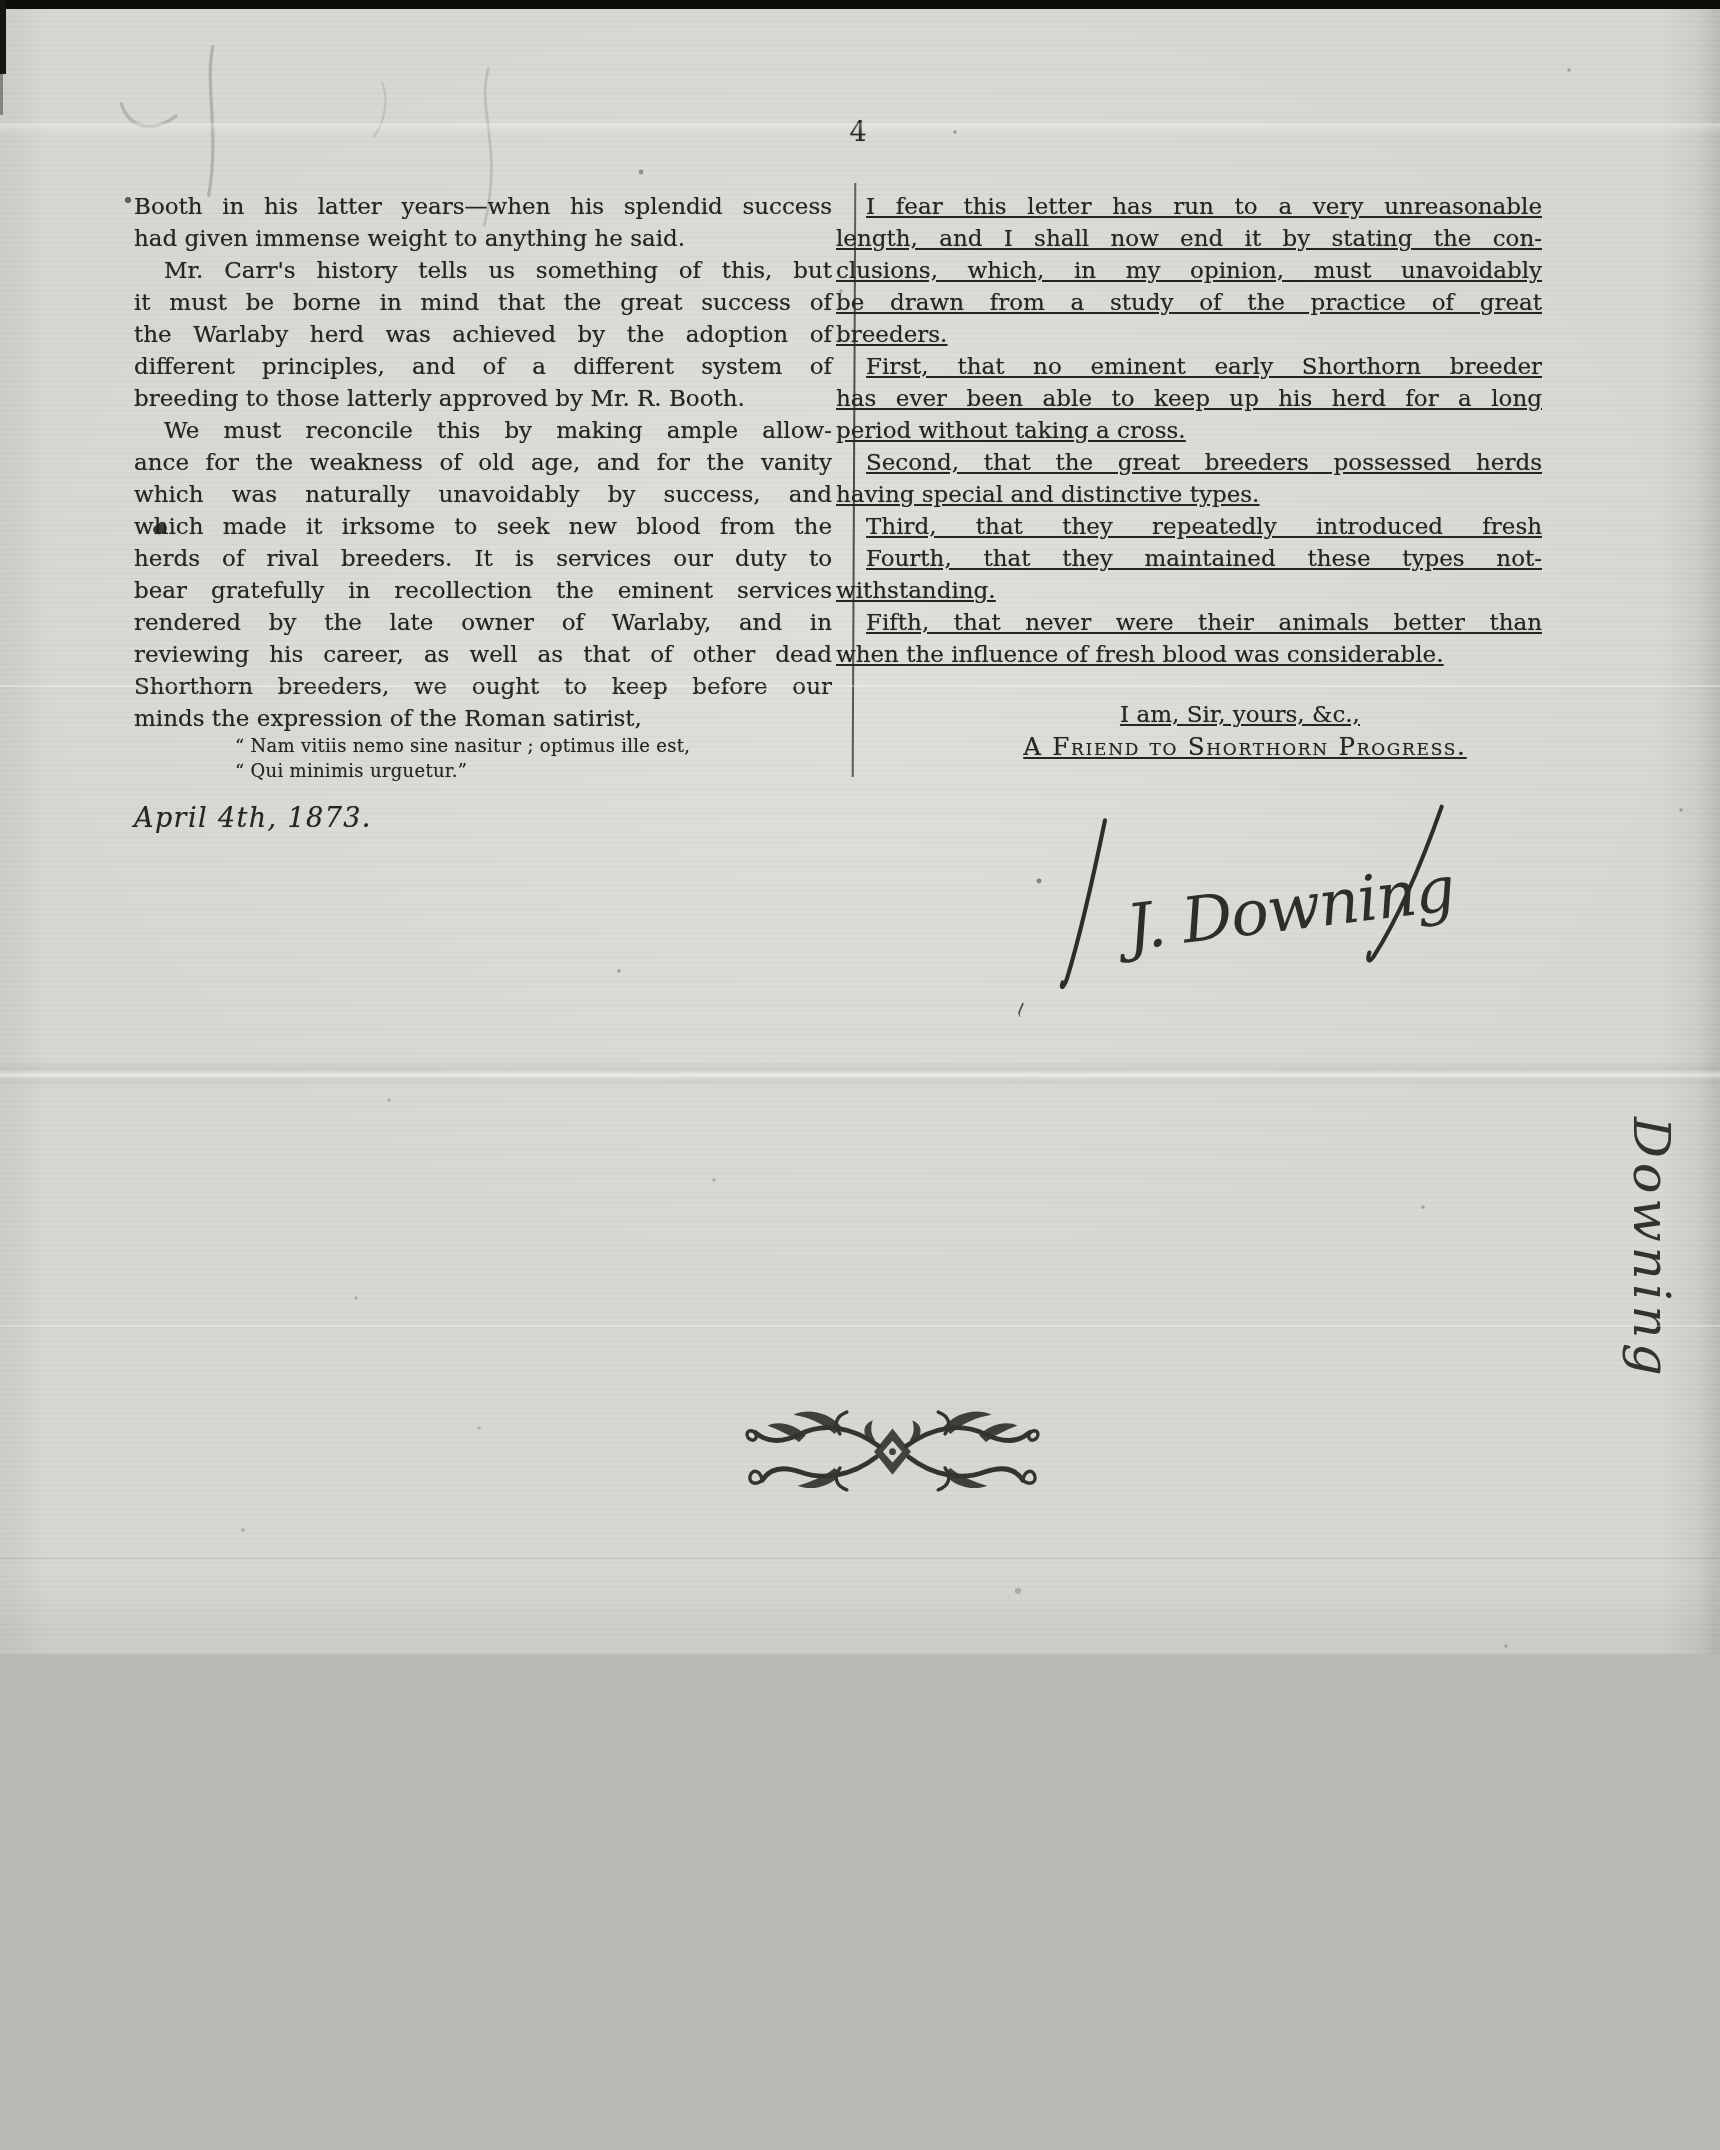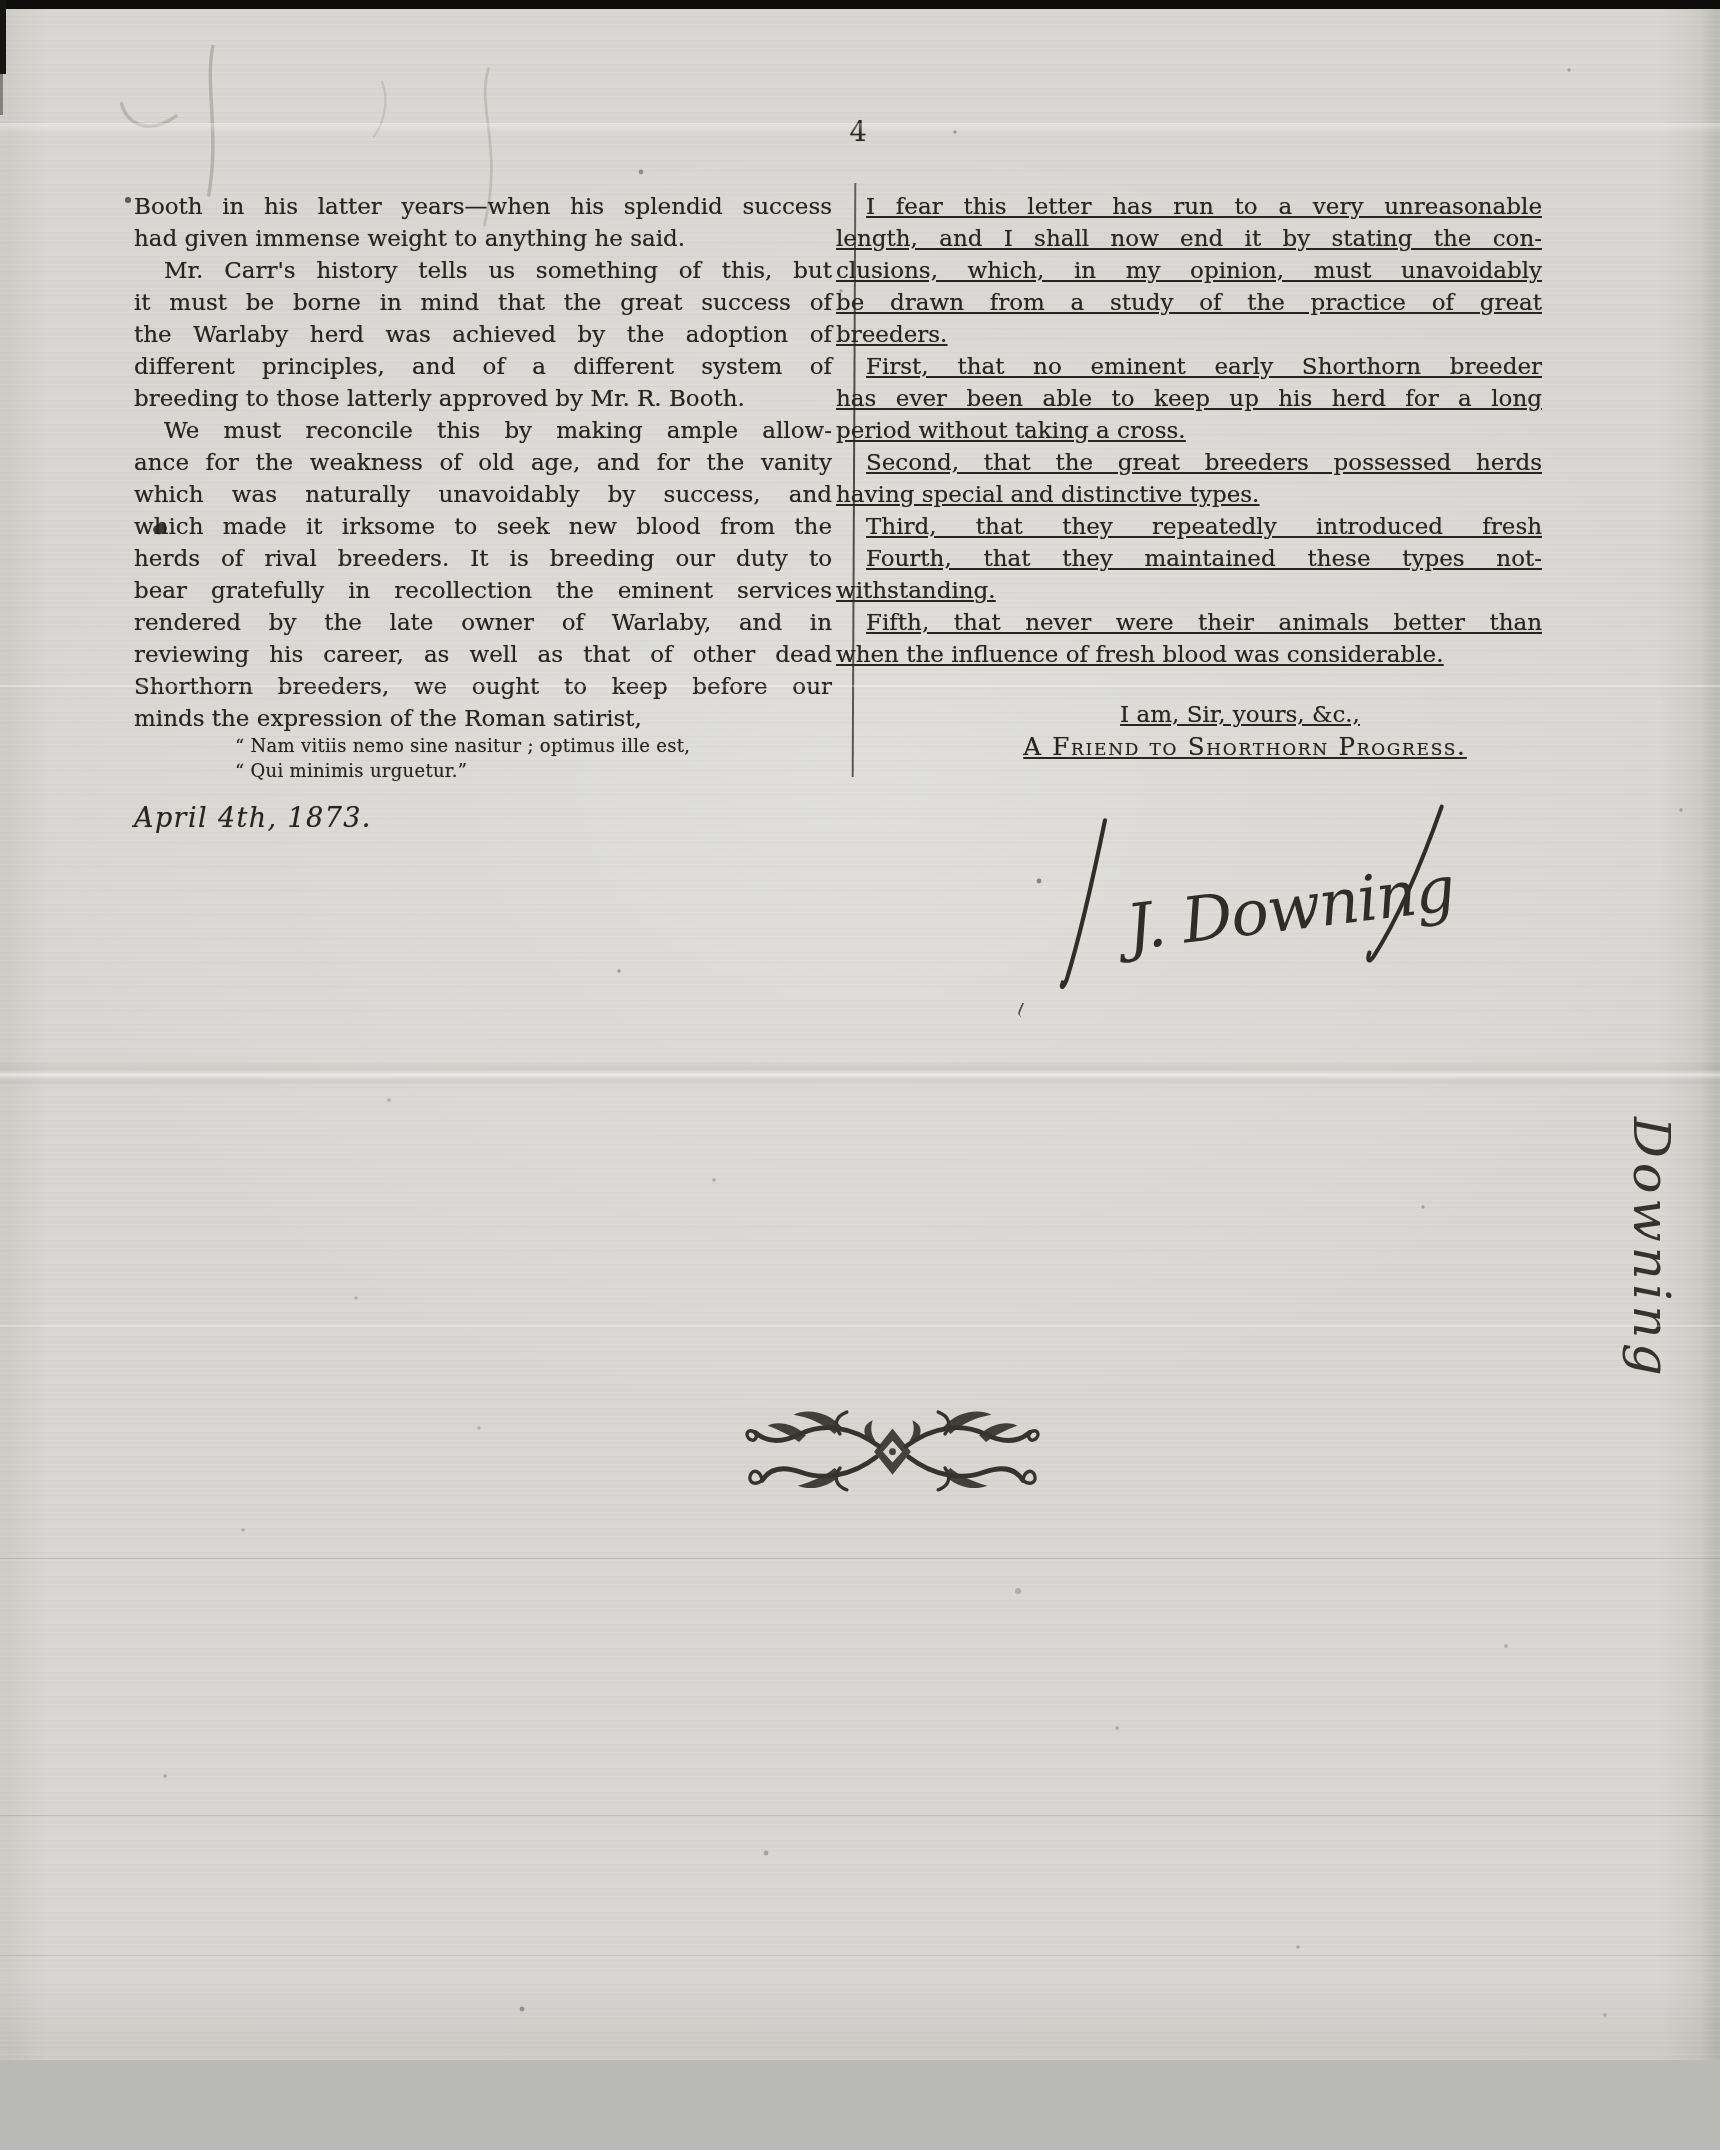--- a/index.html
+++ b/index.html
@@ -1,17 +1,17 @@
 <!DOCTYPE html>
 <html style="font-size:11px"><head>
 <meta charset="utf-8">
 <style>
   html,body{margin:0;padding:0;background:#b9b9b5;}
   .scan{
-    position:relative;width:1721px;height:2060px;overflow:hidden;
+    position:relative;width:1721px;height:1654px;overflow:hidden;
     background-color:#d7d6d2;
     background-image:
       repeating-linear-gradient(180deg, rgba(255,255,255,.07) 0 0.7px, rgba(0,0,0,0) 0.7px 2px, rgba(70,70,64,.03) 2px 2.7px, rgba(0,0,0,0) 2.7px 4.8px),
       radial-gradient(ellipse 1229px 956px at 50% 38%, rgba(255,255,255,.20), rgba(0,0,0,0) 70%),
       linear-gradient(90deg, rgba(120,120,112,.10) 0 9.6px, rgba(0,0,0,0) 48px),
       linear-gradient(270deg, rgba(95,95,88,.22) 0 5.5px, rgba(120,120,112,.12) 20.5px, rgba(0,0,0,0) 61px),
       linear-gradient(0deg, rgba(110,110,102,.10) 0 20.5px, rgba(0,0,0,0) 82px);
     font-family:"DejaVu Serif","Liberation Serif",serif;
     color:#26251f;
   }
@@ -81,21 +81,21 @@
         <div class="tline last">had given immense weight to anything he said.</div>
         <div class="tline indent">Mr. Carr's history tells us something of this, but</div>
         <div class="tline">it must be borne in mind that the great success of</div>
         <div class="tline">the Warlaby herd was achieved by the adoption of</div>
         <div class="tline">different principles, and of a different system of</div>
         <div class="tline last">breeding to those latterly approved by Mr. R. Booth.</div>
         <div class="tline indent">We must reconcile this by making ample allow-</div>
         <div class="tline">ance for the weakness of old age, and for the vanity</div>
         <div class="tline">which was naturally unavoidably by success, and</div>
         <div class="tline">which made it irksome to seek new blood from the</div>
-        <div class="tline">herds of rival breeders.  It is breeding our duty to</div>
+        <div class="tline">herds of rival breeders.  It is services our duty to</div>
         <div class="tline">bear gratefully in recollection the eminent services</div>
         <div class="tline">rendered by the late owner of Warlaby, and in</div>
         <div class="tline">reviewing his career, as well as that of other dead</div>
         <div class="tline">Shorthorn breeders, we ought to keep before our</div>
         <div class="tline last">minds the expression of the Roman satirist,</div>
       </div>
     <div class="quote">
       <div>“ Nam vitiis nemo sine nasitur ;  optimus ille est,</div>
       <div>“ Qui minimis urguetur.”</div>
     </div>

